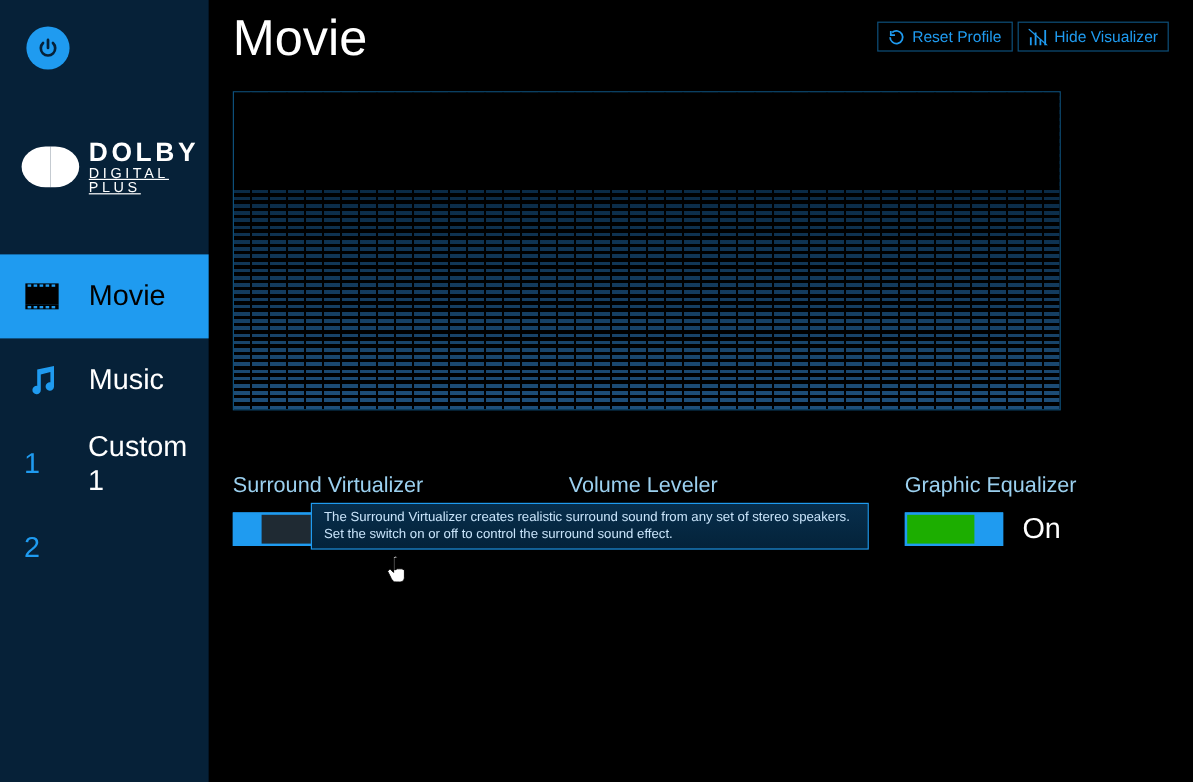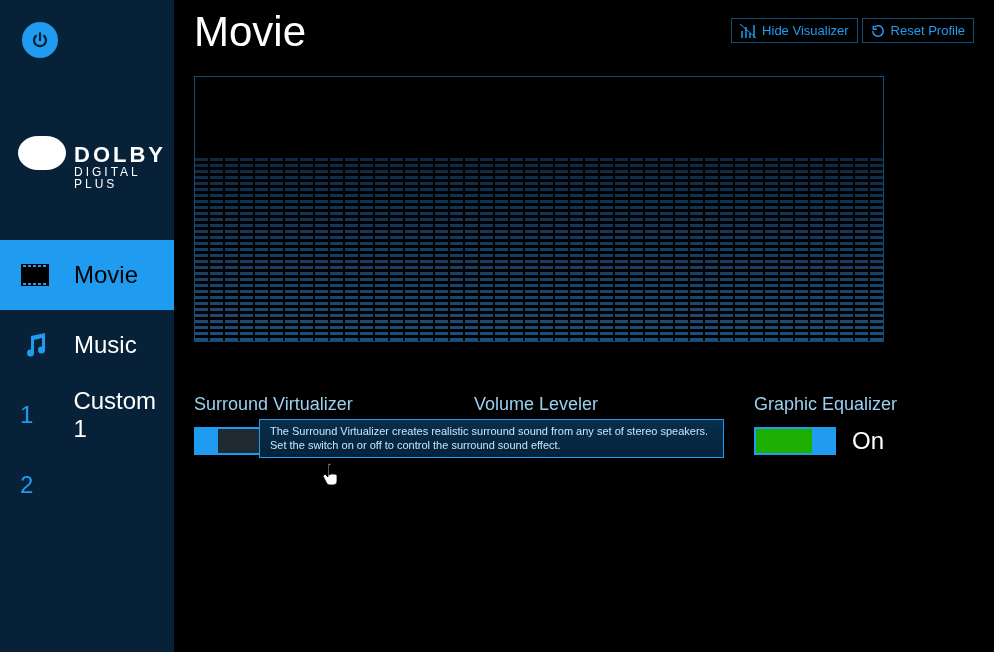--- a/index.html
+++ b/index.html
@@ -5,23 +5,23 @@
   * { margin: 0; padding: 0; box-sizing: border-box; }
   html, body { width: 994px; height: 652px; overflow: hidden; font-family: "Segoe UI", Arial, sans-serif; background: #000; color: #fff; }
   .app { display: flex; width: 100%; height: 100%; }
   .sidebar { width: 236px; background: #062138; display: flex; flex-direction: column; }
   .power { width: 36px; height: 36px; border-radius: 50%; background: #1f9bf0; margin: 22px 0 0 22px; display: flex; align-items: center; justify-content: center; cursor: pointer; }
   .logo { margin: 58px 0 0 18px; display: flex; align-items: center; gap: 8px; }
   .dolby-mark { display: flex; }
   .dmark-half { width: 24px; height: 34px; background: #fff; }
   .dmark-half:first-child { border-radius: 0 20px 20px 0 / 0 17px 17px 0; transform: scaleX(-1); }
   .dmark-half:last-child { border-radius: 0 20px 20px 0 / 0 17px 17px 0; }
-  .dolby-text { line-height: 1; margin-top: 28px; }
+  .dolby-text { line-height: 1; }
   .dolby-word { font-weight: bold; font-size: 22px; letter-spacing: 3px; }
-  .dolby-sub { font-size: 12px; letter-spacing: 3px; }
+  .dolby-sub { font-size: 12px; letter-spacing: 3px; text-decoration: underline; }
   .nav { margin-top: 50px; display: flex; flex-direction: column; }
   .nav-item { display: flex; align-items: center; gap: 24px; height: 70px; padding-left: 20px; font-size: 24px; font-weight: 300; cursor: pointer; }
   .nav-item.active { background: #1f9bf0; color: #000; }
   .nav-icon { width: 30px; display: flex; align-items: center; justify-content: center; }
   .custom-num { color: #1f9bf0; font-size: 24px; font-weight: 300; width: 30px; text-align: left; }
   .main { flex: 1; background: #000; position: relative; padding: 0 20px; }
   .header { display: flex; align-items: flex-start; justify-content: space-between; padding-top: 8px; }
   .title { font-size: 42px; font-weight: 300; }
   .header-buttons { display: flex; gap: 4px; margin-top: 10px; }
   .hbtn { border: 1px solid #0d4f7a; background: transparent; color: #1f9bf0; padding: 4px 8px; font-size: 13px; display: flex; align-items: center; gap: 6px; cursor: pointer; }
@@ -105,35 +105,35 @@
         <span class="custom-num">2</span>
       </div>
     </div>
   </div>
 
   <div class="main">
     <div class="header">
       <div class="title">Movie</div>
       <div class="header-buttons">
         <button class="hbtn">
+          <svg width="14" height="14" viewBox="0 0 24 24" fill="none" stroke="#1f9bf0" stroke-width="2.5">
+              <path d="M3 12a9 9 0 1 0 3-6.7"></path>
+              <path d="M4 3v6h6"></path>
+            </svg>
+          <span>Reset Profile</span>
+        </button>
+        <button class="hbtn">
           <svg width="16" height="14" viewBox="0 0 16 14" stroke="#1f9bf0" stroke-width="1.5">
               <line x1="2" y1="14" x2="2" y2="7"></line>
               <line x1="6" y1="14" x2="6" y2="3"></line>
               <line x1="10" y1="14" x2="10" y2="9"></line>
               <line x1="14" y1="14" x2="14" y2="1"></line>
               <line x1="0" y1="0" x2="16" y2="14" stroke-width="1"></line>
             </svg>
           <span>Hide Visualizer</span>
-        </button>
-        <button class="hbtn">
-          <svg width="14" height="14" viewBox="0 0 24 24" fill="none" stroke="#1f9bf0" stroke-width="2.5">
-              <path d="M3 12a9 9 0 1 0 3-6.7"></path>
-              <path d="M4 3v6h6"></path>
-            </svg>
-          <span>Reset Profile</span>
         </button>
       </div>
     </div>
 
     <div class="viz-wrap">
       <div class="viz">
         <div class="viz-fill"></div>
         <div class="viz-grid"></div>
       </div>
       <div class="viz-labels">

